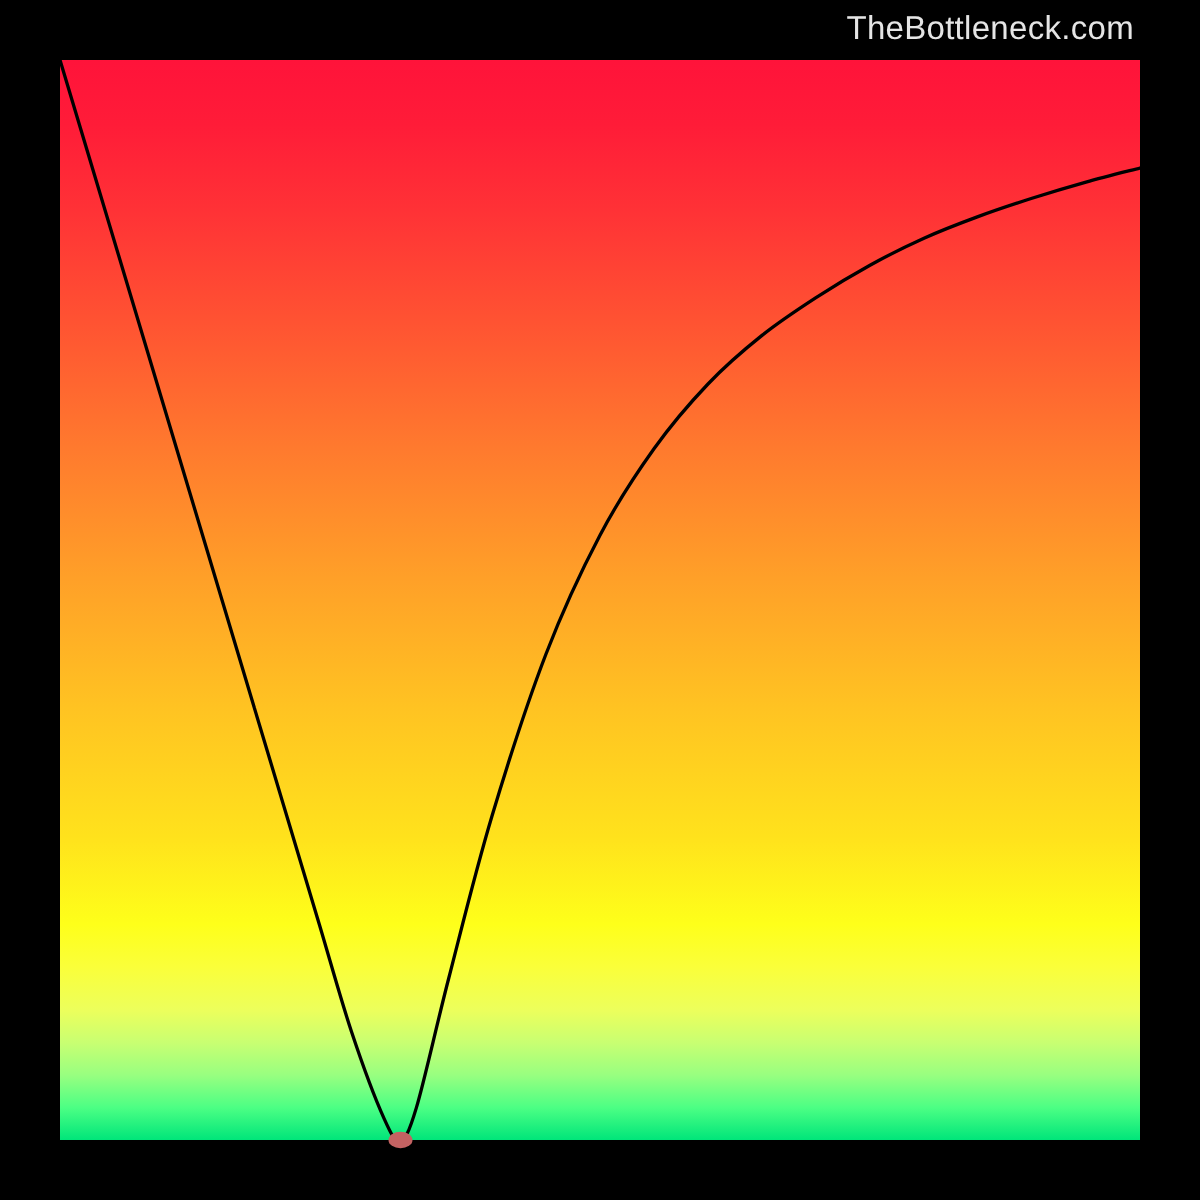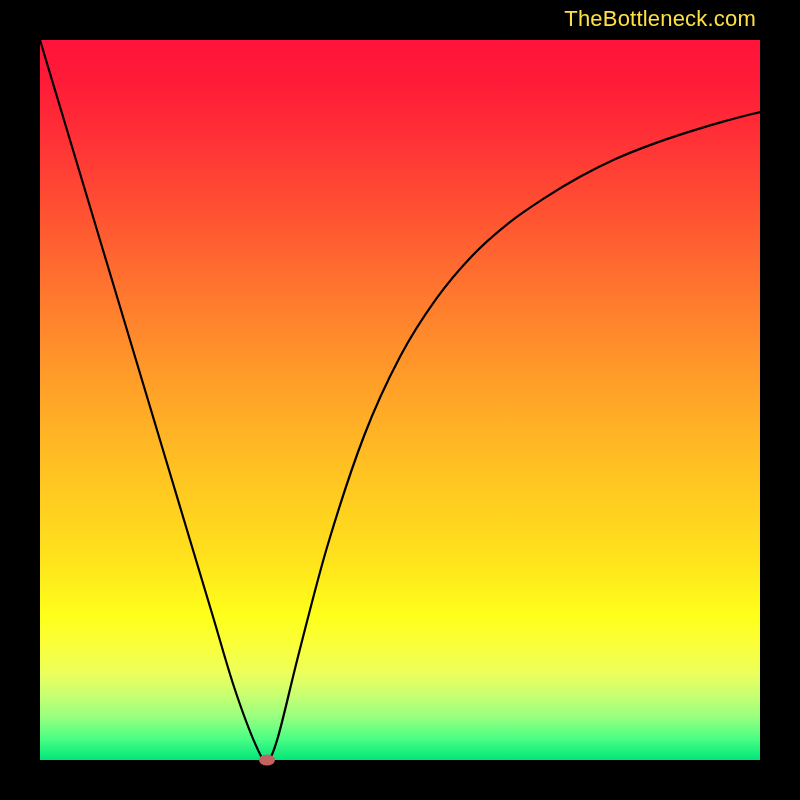--- a/index.html
+++ b/index.html
@@ -40,21 +40,21 @@
       #ecff5c 88%,
       #c8ff72 91%,
       #98ff80 94%,
       #4cff84 97%,
       #00e57a 100%);
   }
   .attribution {
     position: absolute;
     top: 6px;
     right: 44px;
-    color: #fde047;
+    color: #e5e5e5;
     font-size: 22px;
     font-weight: 500;
     letter-spacing: 0.2px;
     user-select: none;
   }
   svg.curve {
     position: absolute;
     left: 0;
     top: 0;
     width: 720px;

